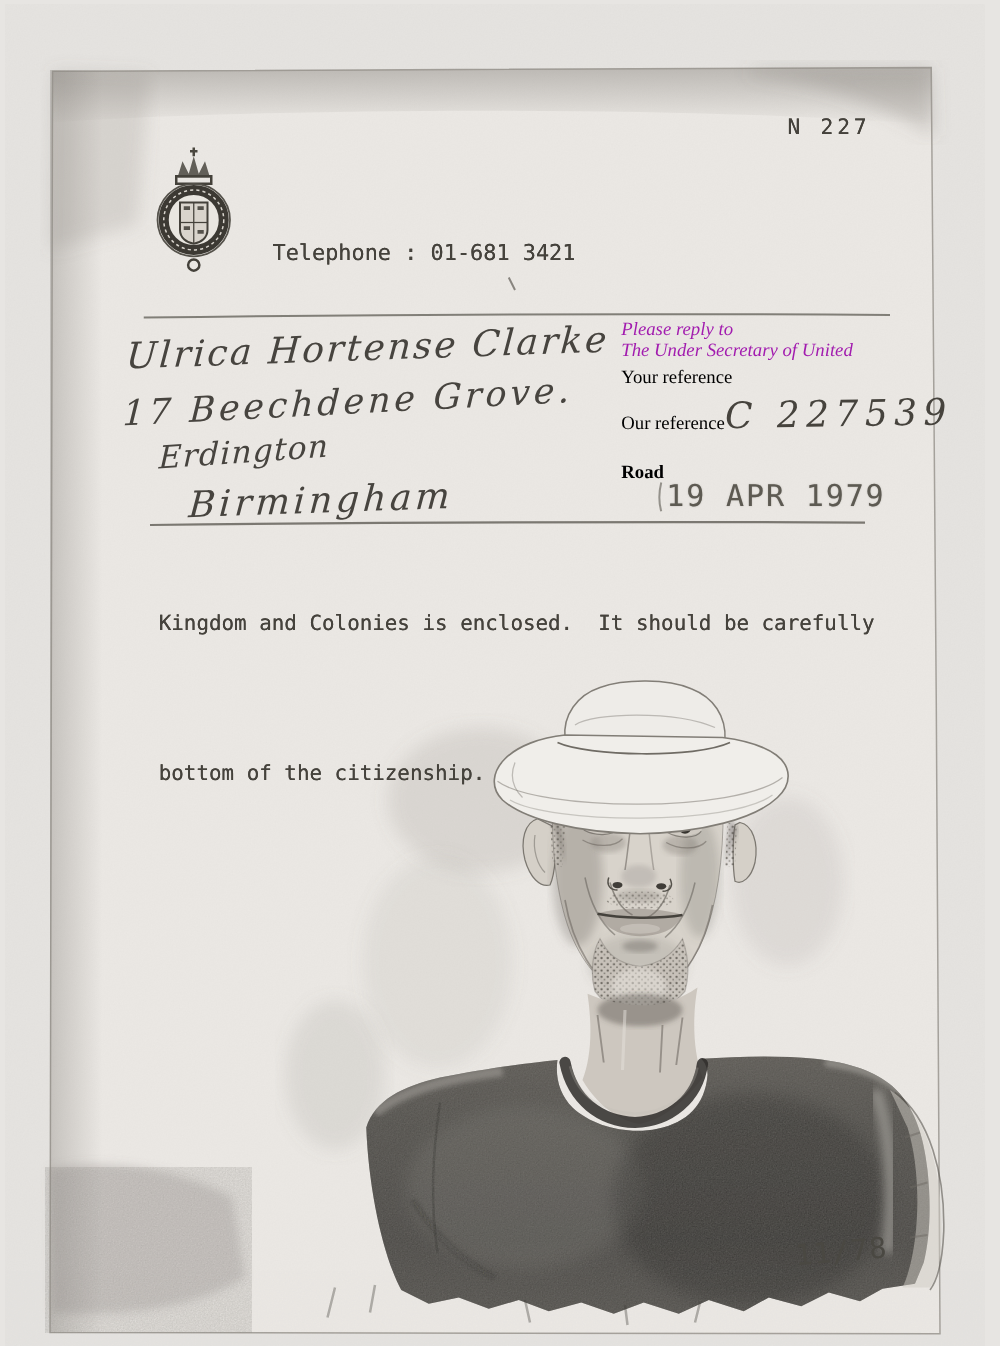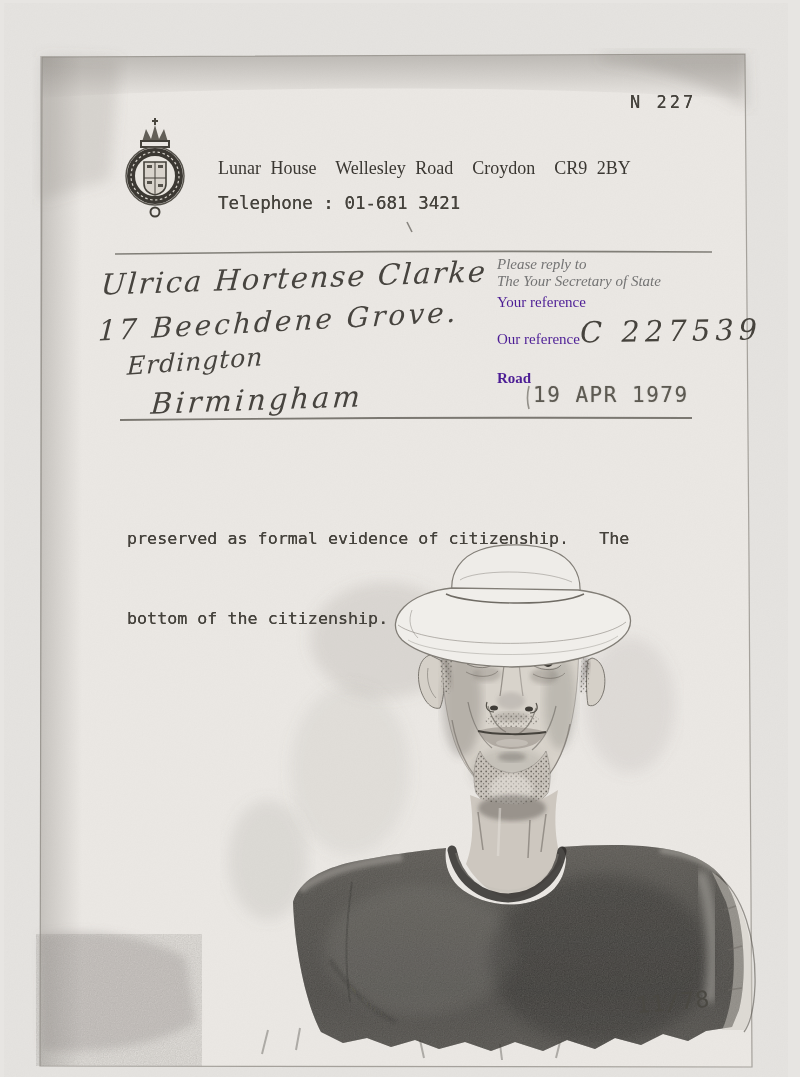--- a/index.html
+++ b/index.html
@@ -4,41 +4,41 @@
 <style>
   html,body{margin:0;padding:0;background:#dcdad7;}
   .stage{position:relative;width:800px;height:1077px;overflow:hidden;
          background:#e7e5e2;font-family:"Liberation Serif",serif;}
   .stage *{box-sizing:border-box;}
   .abs{position:absolute;}
   svg.art{position:absolute;left:0;top:0;width:800px;height:1077px;}
 
   .typewriter{font-family:"DejaVu Sans Mono",monospace;color:#45423c;white-space:pre;
               text-shadow:0 0 .4px #45423c;}
-  .serif{font-family:"Liberation Serif",serif;color:#4c1d95;}
-  .serif-it{font-family:"Liberation Serif",serif;font-style:italic;color:#737373;}
+  .serif{font-family:"Liberation Serif",serif;color:#000000;}
+  .serif-it{font-family:"Liberation Serif",serif;font-style:italic;color:#a21caf;}
   .hand{font-family:"DejaVu Serif",serif;font-style:italic;color:#47443f;white-space:pre;}
 
   .corner-num{left:630px;top:92px;font-size:17px;letter-spacing:3px;}
   .ho-title{left:218px;top:124px;font-size:27px;letter-spacing:1.5px;word-spacing:9px;color:#35322d;}
   .ho-addr{left:218px;top:158px;font-size:18px;word-spacing:5px;white-space:pre;color:#3a3732;}
   .ho-tel{left:218px;top:193px;font-size:17.5px;text-align:right;}
 
   .hand1{left:101px;top:261px;font-size:29px;letter-spacing:2px;transform:rotate(-2deg) skewX(-6deg);}
   .hand2{left:98px;top:305px;font-size:28px;letter-spacing:3px;transform:rotate(-3deg) skewX(-6deg);}
   .hand3{left:127px;top:347px;font-size:25px;letter-spacing:1px;transform:rotate(-4deg) skewX(-6deg);}
   .hand4{left:151px;top:383px;font-size:29px;letter-spacing:3px;transform:rotate(-2deg) skewX(-6deg);}
 
   .reply1{left:497px;top:256px;font-size:15px;}
   .reply2{left:497px;top:273px;font-size:15px;}
   .yourref{left:497px;top:294px;font-size:15px;}
   .ourref{left:497px;top:331px;font-size:15px;text-align:center;}
   .ourref-val{left:580px;top:314px;font-size:29px;letter-spacing:5px;transform:rotate(-1deg);color:#46433d;}
   .datelbl{left:497px;top:370px;font-size:15px;font-weight:600;}
-  .datestamp{left:533px;top:383px;font-size:21px;letter-spacing:1.5px;color:#5d5a52;
+  .datestamp{left:533px;top:383px;font-size:24px;letter-spacing:1.5px;color:#5d5a52;
              text-shadow:0 0 1px rgba(93,90,82,.5);}
 
   .bodyline{left:127px;font-size:16.7px;}
   .bl0{top:448px;} .bl1{top:488px;} .bl2{top:528px;} .bl3{top:568px;} .bl4{top:608px;}
 
   .edition{left:636px;top:989px;font-size:23px;color:#4a4842;letter-spacing:1px;
            font-family:"DejaVu Sans Mono",monospace;transform:rotate(-5deg);}
 </style>
 </head>
 <body>
@@ -238,34 +238,33 @@
       <path d="M 446,594 C 470,605 556,607 584,594" fill="none" stroke="#6f6b64" stroke-width="1.4"></path>
       <path d="M 398,625 C 430,649 590,651 626,622" fill="none" stroke="#8a867f" stroke-width="1" opacity="0.6"></path>
       <path d="M 408,640 C 440,659 584,661 618,636" fill="none" stroke="#8a867f" stroke-width="1" opacity="0.4"></path>
       <path d="M 412,610 C 408,620 410,630 418,638" fill="none" stroke="#8a867f" stroke-width="1" opacity="0.5"></path>
     </g>
   </g>
 </svg>
 
 <div class="abs typewriter corner-num">N 227</div>
 
-<div class="abs serif ho-addr">Lunar House  Wellesley Road  Croydon  CR9 2BY</div>
 <div class="abs typewriter ho-tel">Telephone : 01-681 3421</div>
 
 <div class="abs hand hand1">Ulrica Hortense Clarke</div>
 <div class="abs hand hand2">17 Beechdene Grove.</div>
 <div class="abs hand hand3">Erdington</div>
 <div class="abs hand hand4">Birmingham</div>
 
 <div class="abs serif-it reply1">Please reply to</div>
-<div class="abs serif-it reply2">The Your Secretary of State</div>
+<div class="abs serif-it reply2">The Under Secretary of United</div>
 <div class="abs serif yourref">Your reference</div>
 <div class="abs serif ourref">Our reference</div>
 <div class="abs hand ourref-val">C 227539</div>
 <div class="abs serif datelbl">Road</div>
 <div class="abs typewriter datestamp">19 APR 1979</div>
 
-<div class="abs typewriter bodyline bl2">preserved as formal evidence of citizenship.   The</div>
+<div class="abs typewriter bodyline bl1">Kingdom and Colonies is enclosed.  It should be carefully</div>
 <div class="abs typewriter bodyline bl4">bottom of the citizenship.</div>
 
 <div class="abs edition">11/78</div>
 
 </div>
 
 </body></html>

